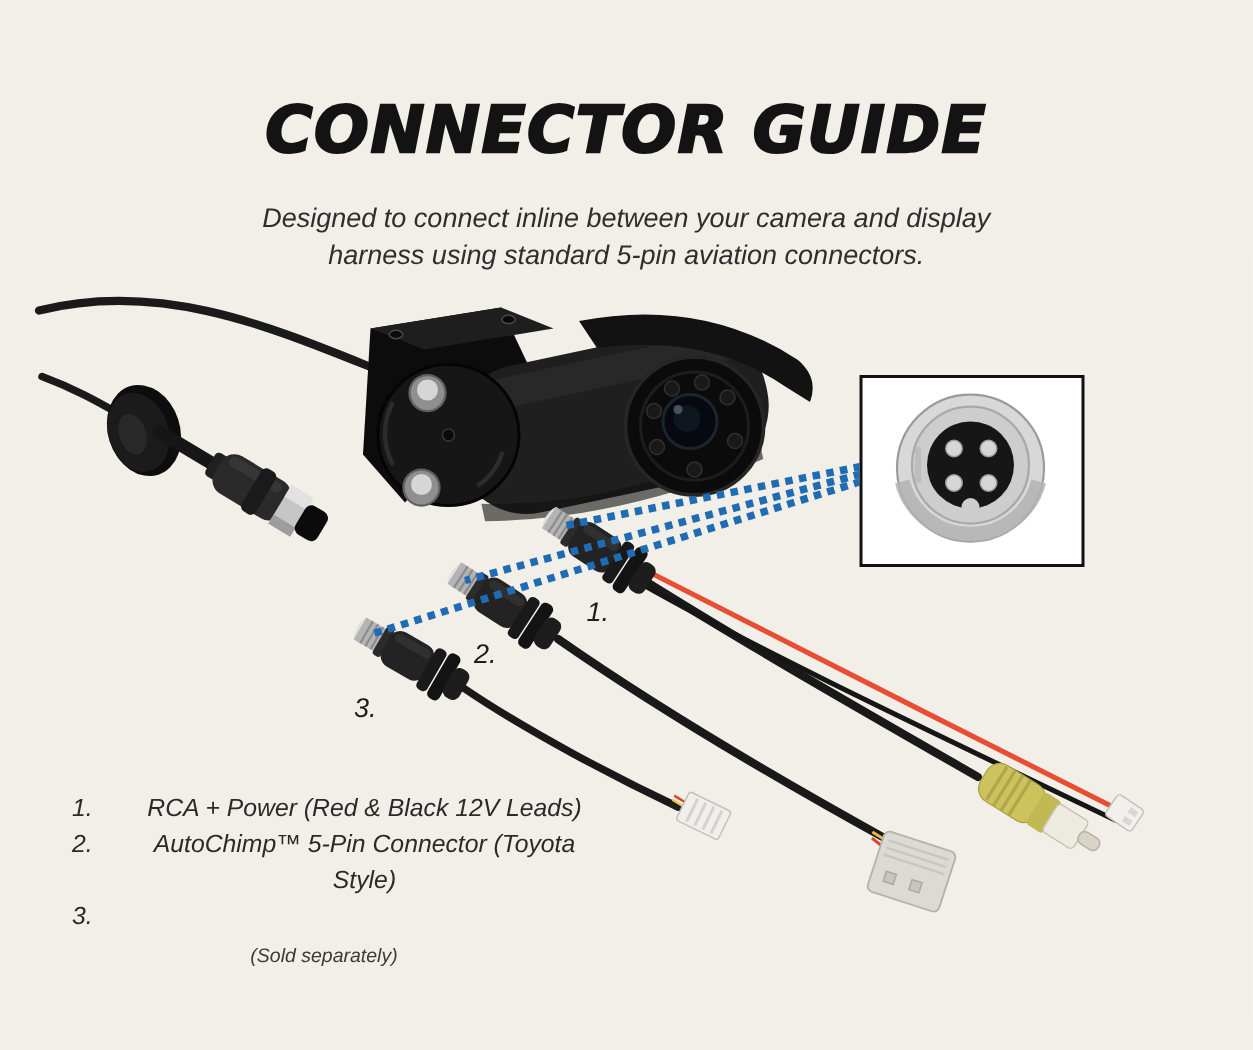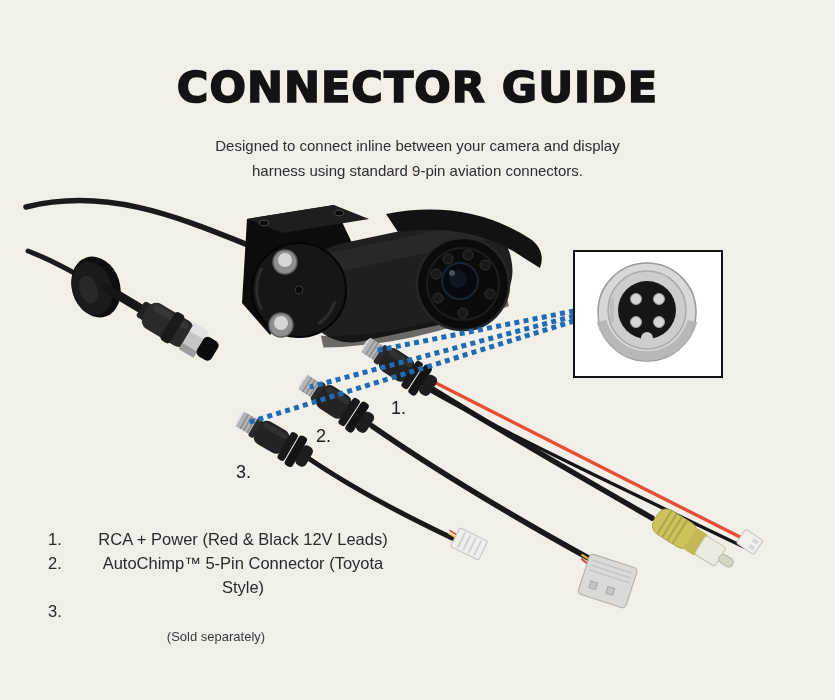--- a/index.html
+++ b/index.html
@@ -3,35 +3,36 @@
 <meta charset="utf-8">
 <style>
   html,body{margin:0;padding:0;}
   .canvas{
     position:relative;
     width:835px;height:700px;
     background:#f2efe8;
     overflow:hidden;
     font-family:"Liberation Sans", sans-serif;
     color:#2e2e2e;
+    font-style:italic;
   }
   .page-title{
     position:absolute;top:62px;left:0;width:835px;
     text-align:center;
     font-family:"DejaVu Sans", sans-serif;
     font-weight:800;
     font-size:43px;
     letter-spacing:1px;
     color:#131313;
     -webkit-text-stroke:1.6px #131313;
   }
   .subtitle{
     position:absolute;top:133px;left:0;width:835px;
     text-align:center;
-    font-size:15px;line-height:25px;
+    font-size:18px;line-height:25px;
     color:#2e2e2e;
   }
   .diagram-svg{position:absolute;left:0;top:0;width:835px;height:700px;}
   .callout{
     position:absolute;
     font-size:18px;color:#1d1d1d;
     font-family:"Liberation Sans", sans-serif;
   }
   .callout-1{left:391px;top:398px;}
   .callout-2{left:316px;top:426px;}
@@ -55,21 +56,21 @@
 </style>
 </head>
 <body>
 
 <div class="canvas">
 
   <div class="page-title">CONNECTOR GUIDE</div>
 
   <div class="subtitle">
     <span>Designed to connect inline between your camera and display</span><br>
-    <span>harness using standard 9-pin aviation connectors.</span>
+    <span>harness using standard 5-pin aviation connectors.</span>
   </div>
 
   <svg class="diagram-svg" viewBox="0 0 835 700">
 
     <path d="M 26 207 C 110 186 185 220 258 249" stroke="#1a1a1a" stroke-width="5.5" fill="none" stroke-linecap="round"></path>
 
     <path d="M 28 251 C 55 261 72 272 94 284" stroke="#1a1a1a" stroke-width="5" fill="none" stroke-linecap="round"></path>
 
     <g transform="rotate(-18 96 287)">
       <ellipse cx="96" cy="287" rx="24" ry="31" fill="#0d0d0d"></ellipse>

